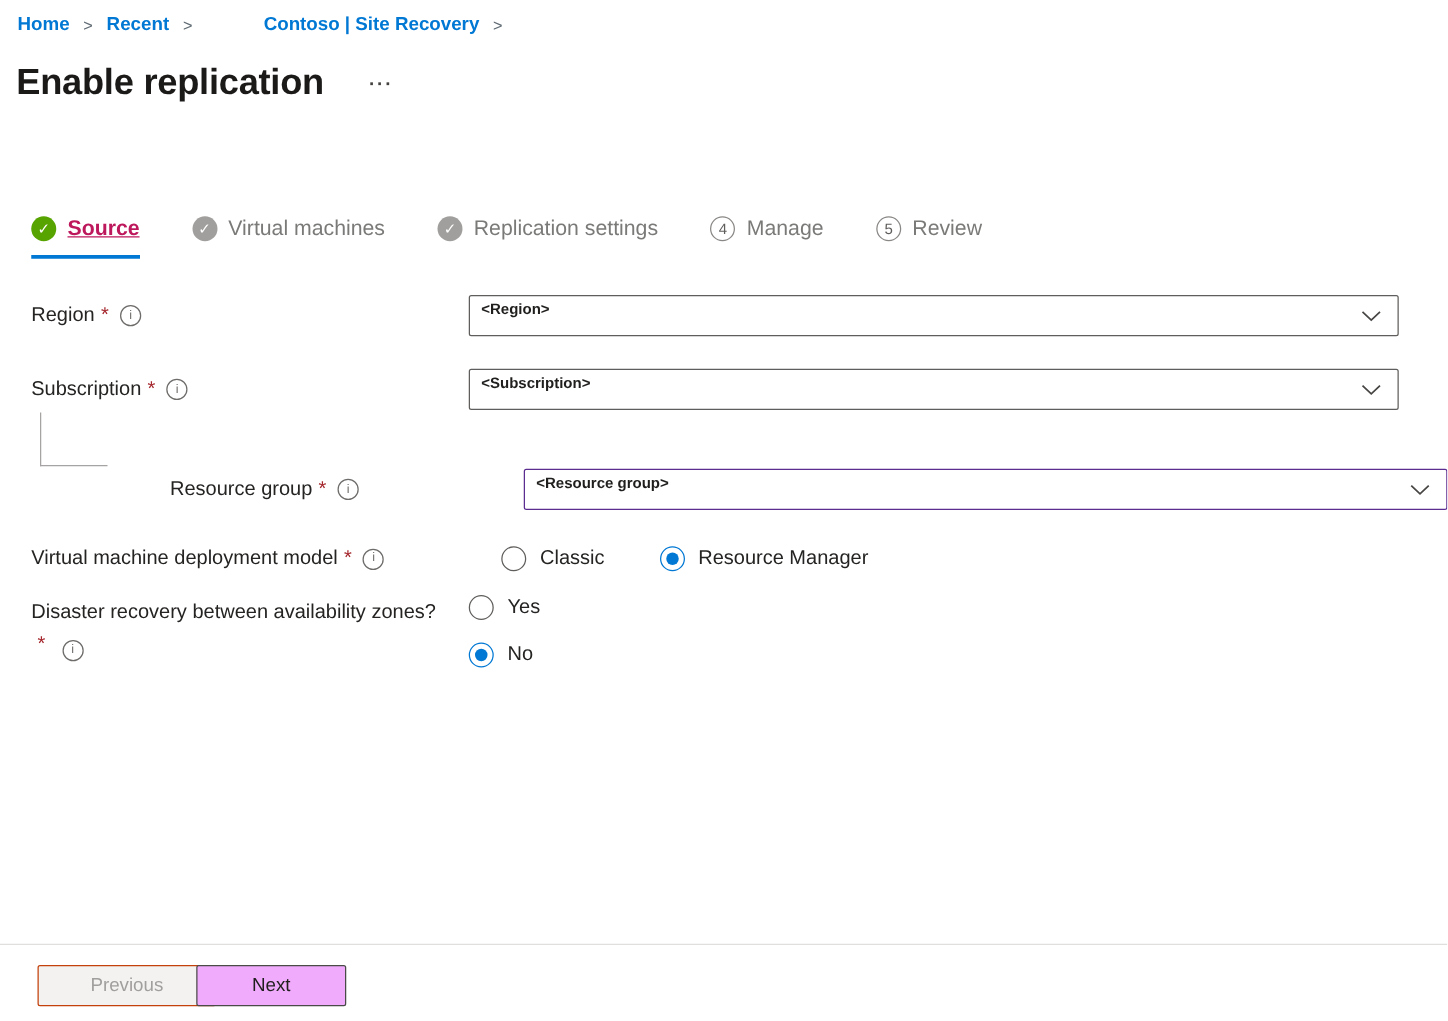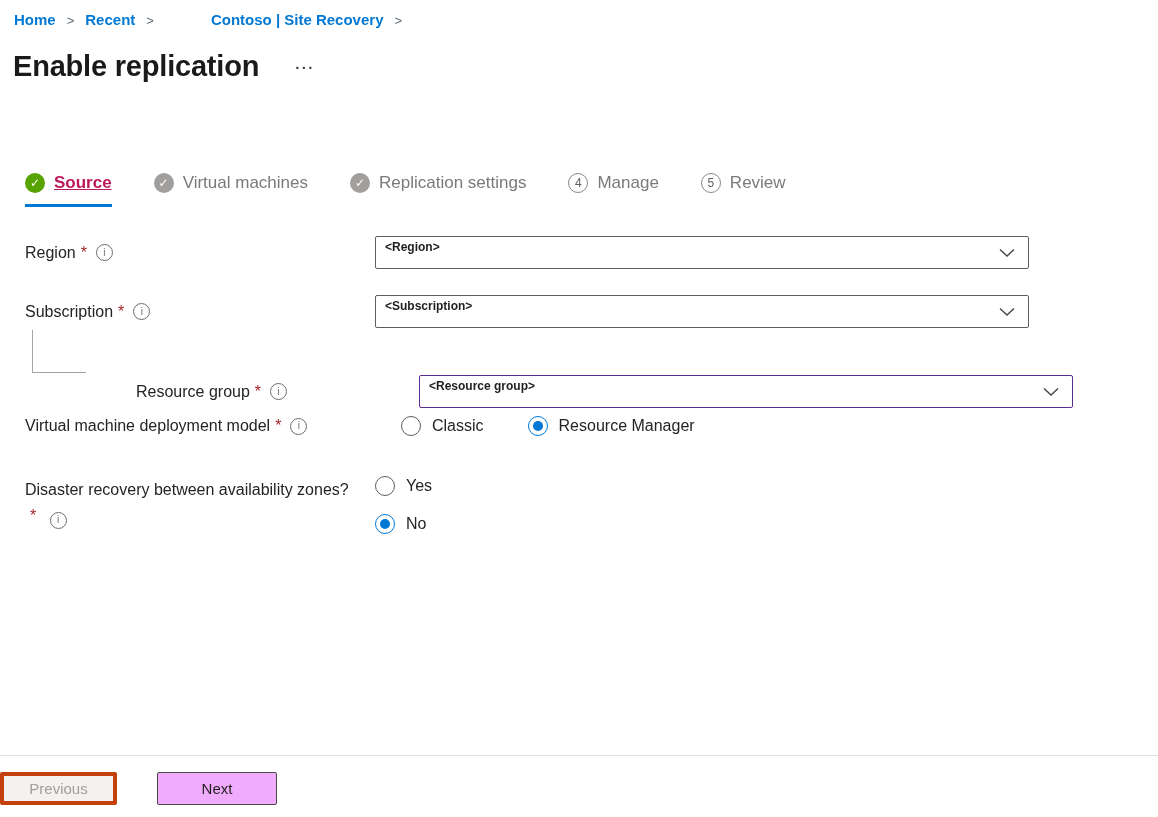--- a/index.html
+++ b/index.html
@@ -27,32 +27,32 @@
   .tab.active .step-circle{background:#57a300;color:#fff;}
   .tab.active .tab-label{color:#be185d;font-weight:700;text-decoration:underline;}
   .tab.done .step-circle{background:#a19f9d;color:#fff;}
   .tab.upcoming .step-circle{background:#fff;border:1px solid #8a8886;color:#605e5c;font-weight:400;}
 
   
   .form-row{position:absolute;left:0;width:1158px;display:flex;align-items:center;box-sizing:border-box;}
   .row-1{top:236px;}
   .row-2{top:295px;}
   .row-3{top:375px;padding-left:44px;}
-  .row-4{top:409px;height:34px;}
+  .row-4{top:430px;height:34px;}
   .row-5{top:476px;align-items:flex-start;}
   .label-col{width:375px;min-width:375px;padding-left:25px;box-sizing:border-box;font-size:16px;
              color:#252423;display:flex;align-items:center;}
   .row-3 .label-col{padding-left:92px;}
   .row-5 .label-col{display:block;line-height:26px;padding-top:1px;padding-right:20px;}
   .req{color:#a4262c;margin-left:5px;}
   .info{margin-left:9px;width:15px;height:15px;min-width:15px;border:1px solid #6e6c6a;border-radius:50%;
         color:#6e6c6a;font-size:10px;display:inline-flex;align-items:center;justify-content:center;
         line-height:1;vertical-align:-2px;cursor:default;}
 
-  .dropdown{width:654px;height:33px;background:#fff;border:1px solid #605e5c;border-radius:2px;
+  .dropdown{width:744px;height:33px;background:#fff;border:1px solid #605e5c;border-radius:2px;
             position:relative;cursor:pointer;box-sizing:border-box;}
   .dropdown.purple{border-color:#5c2d91;}
   .dd-value{position:absolute;top:3px;left:9px;font-size:12px;font-weight:600;color:#201f1e;}
   .chev{position:absolute;right:13px;top:50%;transform:translateY(-50%);display:flex;}
 
   .tree-connector{position:absolute;left:32px;top:330px;width:53px;height:42px;
                   border-left:1px solid #a6a4a2;border-bottom:1px solid #a6a4a2;}
 
   .radio-group{display:flex;}
   .rg-h{gap:44px;align-items:center;margin-left:26px;}
@@ -61,21 +61,21 @@
   .radio-dot{width:20px;height:20px;min-width:20px;border:1px solid #605e5c;border-radius:50%;background:#fff;
              box-sizing:border-box;position:relative;}
   .radio.selected .radio-dot{border-color:#0078d4;}
   .radio.selected .radio-dot::after{content:"";position:absolute;left:4px;top:4px;width:10px;height:10px;
              border-radius:50%;background:#0078d4;}
 
   
   .divider{position:absolute;top:755px;left:0;width:1158px;height:1px;background:#e1dfdd;}
   .btn{position:absolute;top:772px;height:33px;font-size:15px;border-radius:2px;
        font-family:inherit;cursor:pointer;box-sizing:border-box;}
-  .btn-prev{left:0;width:117px;background:#f3f2f1;border:4px solid #c2410c;color:#a19f9d;cursor:default;}
+  .btn-prev{left:30px;width:143px;background:#f3f2f1;border:1px solid #c2410c;color:#a19f9d;cursor:default;}
   .btn-next{left:157px;width:120px;background:#f0abfc;border:1px solid #4a4a48;color:#201f1e;}
 </style>
 </head>
 <body>
 
 <div class="page">
 
   <nav class="breadcrumb">
     <a>Home</a>
     <span class="sep">&gt;</span>

